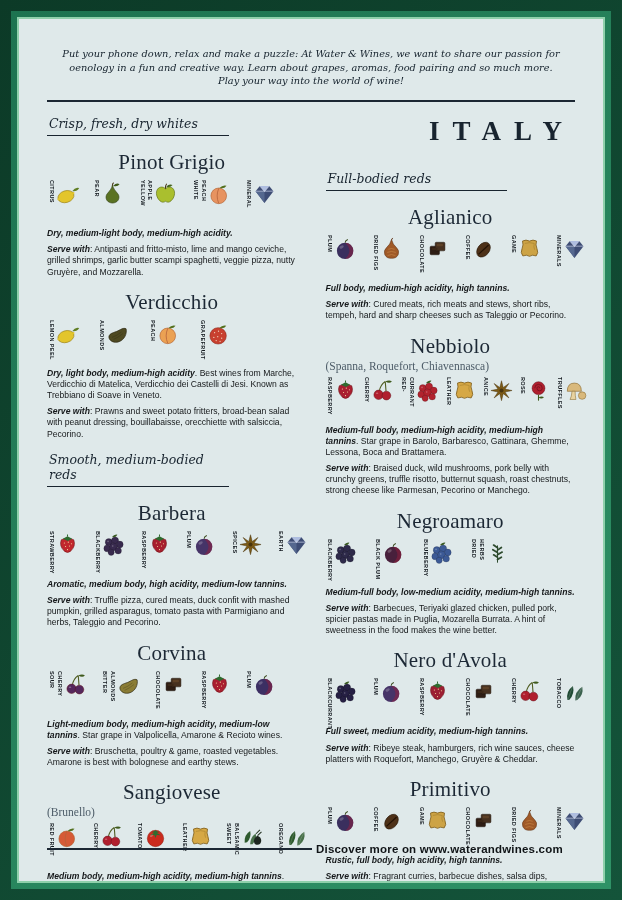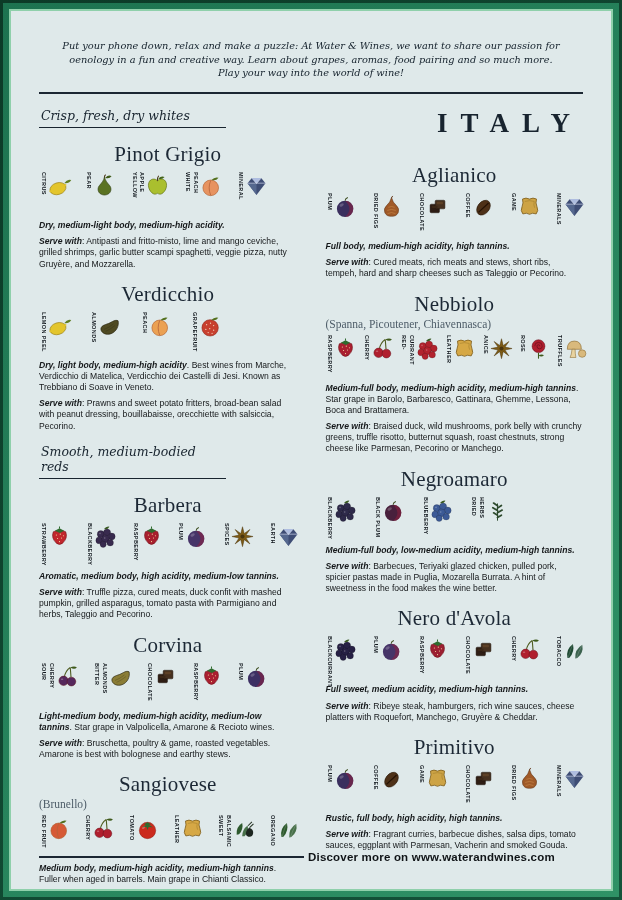--- a/index.html
+++ b/index.html
@@ -1,17 +1,17 @@
 <!DOCTYPE html>
 <html><head>
 <meta charset="utf-8">
 <style>
   html,body{margin:0;padding:0;}
   body{width:622px;height:900px;background:#0b3323;font-family:"Liberation Sans",sans-serif;}
-  .frame{box-sizing:border-box;width:622px;height:900px;padding:3px;background:linear-gradient(135deg,#0c3a27,#14543a);}
+  .frame{box-sizing:border-box;width:622px;height:900px;padding:11px;background:linear-gradient(135deg,#0c3a27,#14543a);}
   .frame-mid{box-sizing:border-box;height:100%;padding:6px;background:linear-gradient(135deg,#1d7350,#2f9266);}
   .frame-in{box-sizing:border-box;height:100%;padding:2px;background:#8fd0ab;}
   .paper{box-sizing:border-box;height:100%;background:#dfe9ea;padding:14px 28px 12px;display:flex;flex-direction:column;overflow:hidden;color:#15181a;}
   .intro{font-family:"DejaVu Serif",serif;font-style:italic;text-align:center;font-size:9.8px;line-height:1.4;margin:14px auto 10px;max-width:505px;color:#13202b;}
   .rule{height:2px;background:#1c2733;margin:2px 0 10px;}
   .cols{display:flex;gap:29px;flex:1;min-height:0;}
   .col{flex:1;min-width:0;}
   .country{font-family:"Liberation Serif",serif;font-size:27px;font-weight:600;letter-spacing:13px;text-align:right;margin:4px 0 24px;color:#18242f;white-space:nowrap;}
   .sec-label{font-family:"DejaVu Serif",serif;font-style:italic;font-size:12.5px;color:#18242f;border-bottom:1.6px solid #18242f;padding:0 0 4px 2px;margin:4px 0 14px;width:72%;}
   .wine{margin:0 0 12px;}
@@ -383,20 +383,21 @@
                         <path d="M14 9 Q10 18 8 26 M26 10 Q21 19 18.5 27" stroke="rgba(255,255,255,.3)" stroke-width="0.7" fill="none"></path>
                       </svg>
                     </span>
                   </div>
                 </div>
                 <p class="desc"><span class="lead">Medium body, medium-high acidity, medium-high tannins</span><span>. Fuller when aged in barrels. Main grape in Chianti Classico.</span></p>
               </section>
             </div>
           <div class="col" id="col-right">
             <h1 class="country">ITALY</h1>
+          <div class="sec-label">Full-bodied reds</div>
               <section class="wine">
                 <h2>Aglianico</h2>
                 <div class="aromas" style="width: 262px;">
                   <div class="aroma">
                     <span class="alabel">PLUM</span>
                     <span class="aicon">
                       <svg viewBox="0 0 32 32" xmlns="http://www.w3.org/2000/svg">
                         <circle cx="15.5" cy="19" r="10.5" fill="#3a2f5e"></circle>
                         <path d="M15.5 8.5 A10.5 10.5 0 0 1 26 19 A10.5 10.5 0 0 1 15.5 29.5 Q21 24 21 19 Q21 14 15.5 8.5 Z" fill="rgba(150,30,60,.5)"></path>
                         <path d="M15.5 8.5 Q16 5.5 19 4.5" stroke="#3a4a1c" stroke-width="1.3" fill="none"></path>
@@ -454,21 +455,21 @@
                         <polyline points="10,6.5 16,13.5 22,6.5" stroke="#dce4f5" stroke-width="0.8" fill="none"></polyline>
                       </svg>
                     </span>
                   </div>
                 </div>
                 <p class="desc"><span class="lead">Full body, medium-high acidity, high tannins.</span><span></span></p>
                 <p class="desc"><span class="lead">Serve with</span><span>: Cured meats, rich meats and stews, short ribs, tempeh, hard and sharp cheeses such as Taleggio or Pecorino.</span></p>
               </section>
               <section class="wine">
                 <h2>Nebbiolo</h2>
-                <div class="sub">(Spanna, Picoutener, Chiavennasca)</div>
+                <div class="sub">(Spanna, Roquefort, Chiavennasca)</div>
                 <div class="aromas" style="width: 262px;">
                   <div class="aroma">
                     <span class="alabel">RASPBERRY</span>
                     <span class="aicon">
                       <svg viewBox="0 0 32 32" xmlns="http://www.w3.org/2000/svg">
                         <path d="M8 10 Q16 6 24 10 Q27 18 20 24.5 Q16 28 12 24.5 Q5 18 8 10 Z" fill="#aa1f30" stroke="#6b1015" stroke-width="0.7"></path>
                         <path d="M10 8.5 L16 5.5 L22 8.5 L16.5 11.5 Z" fill="#2f6b2f"></path>
                         <path d="M16 5.8 L16 3.2" stroke="#2f6b2f" stroke-width="1.3"></path>
                         <g fill="#f3e2a2">
                           <circle cx="12" cy="14" r="0.7"></circle>

